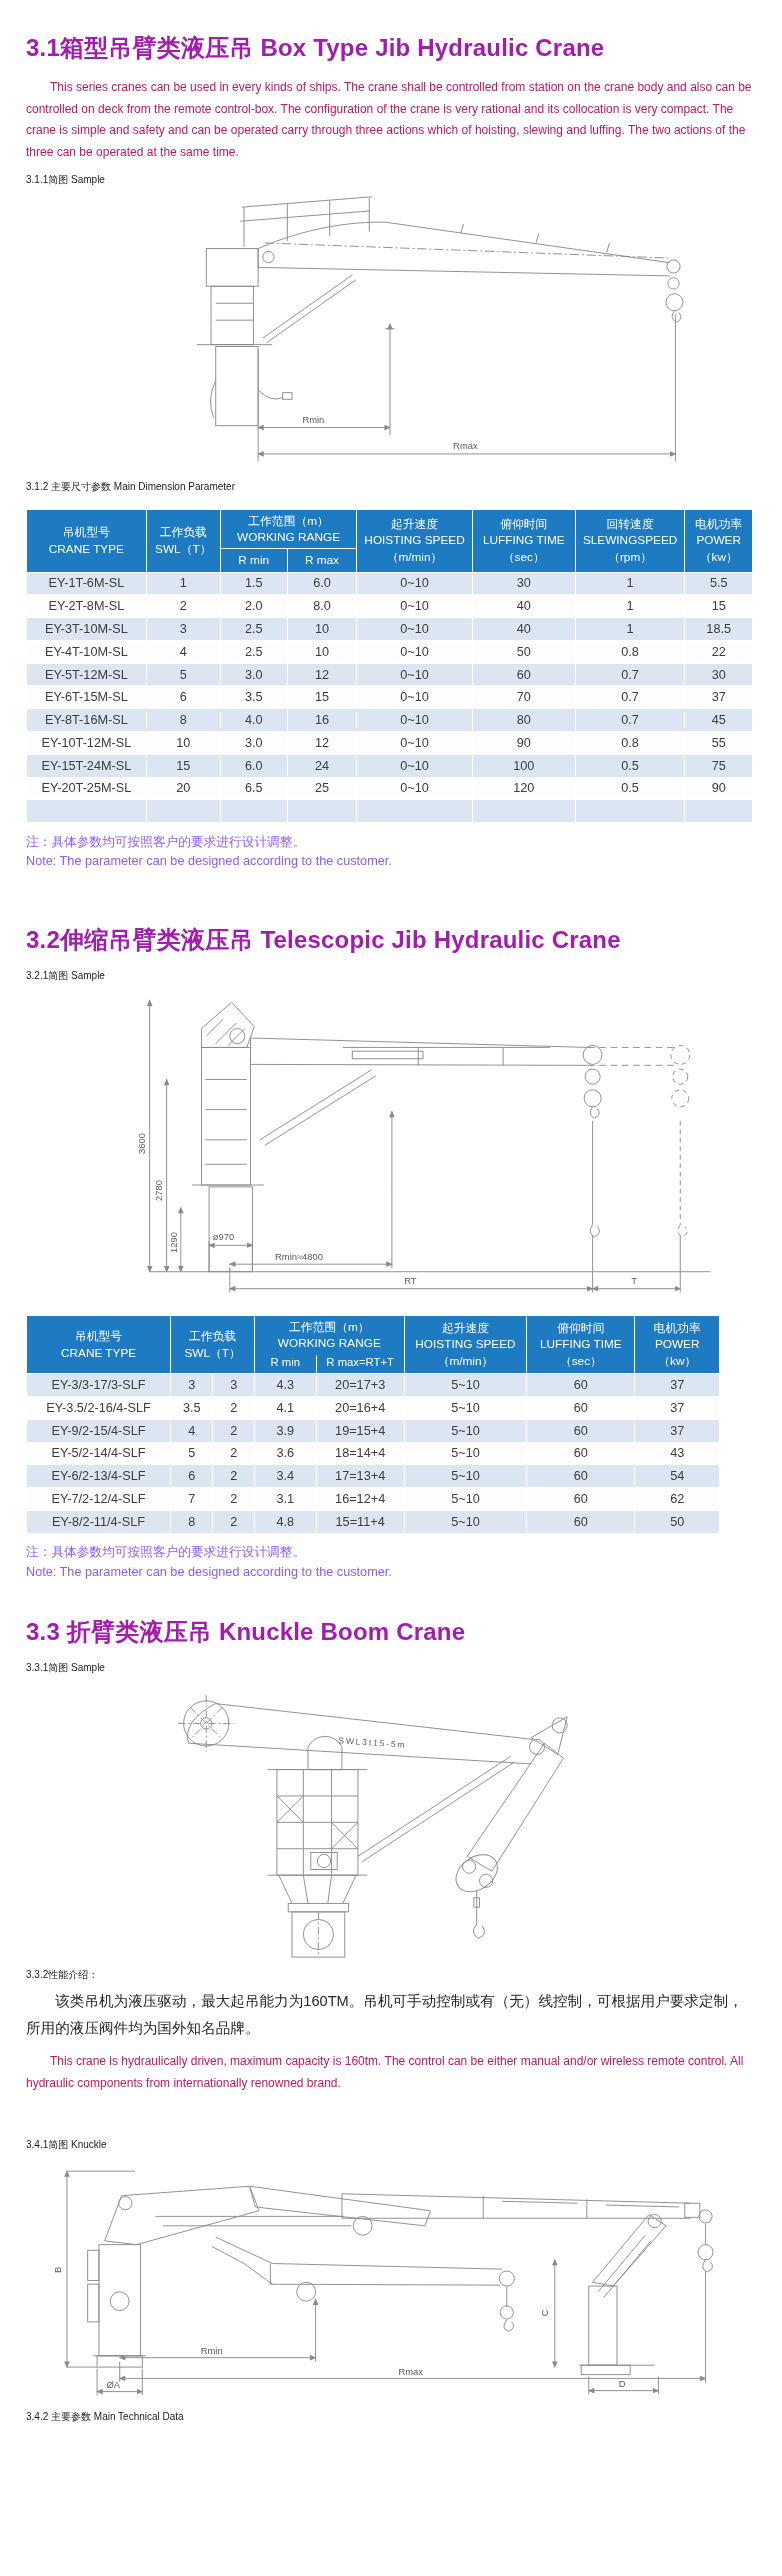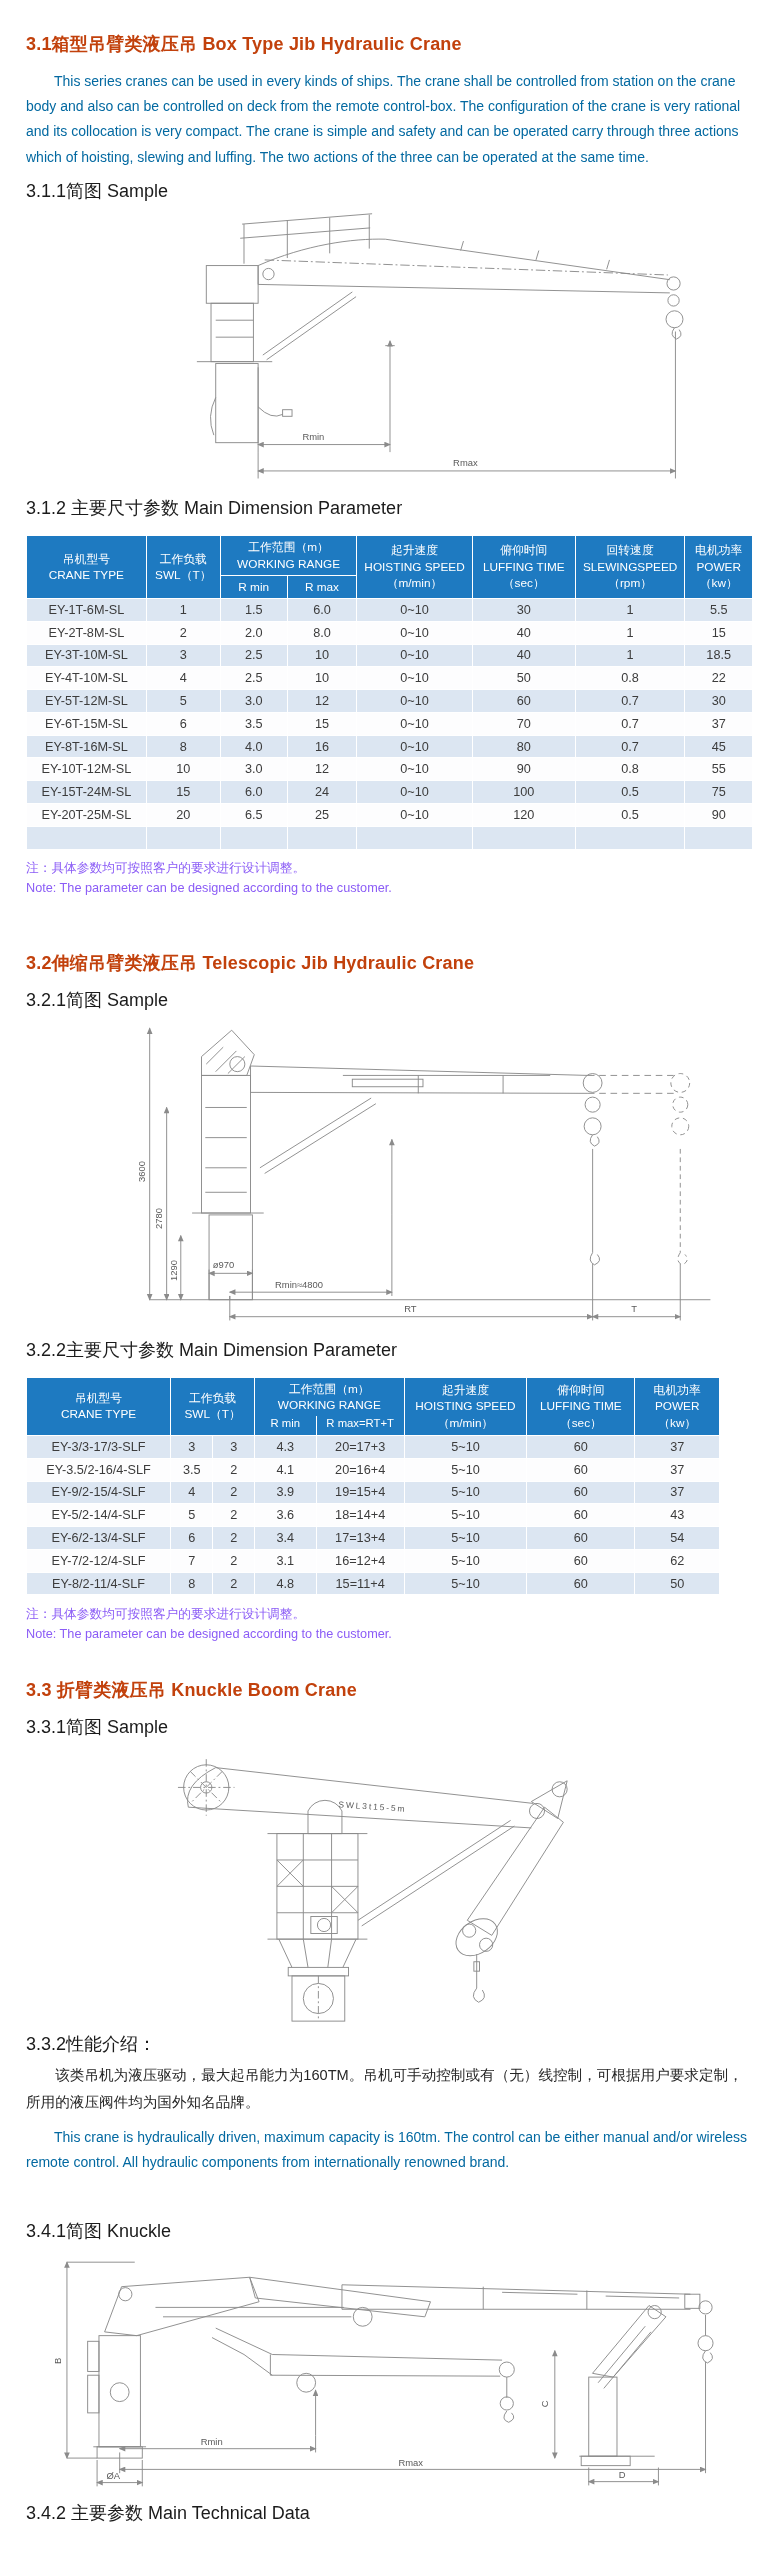--- a/index.html
+++ b/index.html
@@ -1,21 +1,21 @@
 <!DOCTYPE html>
 <html style="font-size:15px"><head>
 <meta charset="utf-8">
 <style>
   html,body{margin:0;padding:0;background:#ffffff;}
   body{width:782px;font-family:"Liberation Sans","DejaVu Sans",sans-serif;color:#2e2e2e;}
   .page{padding:22.6px 28px 28px 26px;}
-  h2.sec{color:#c2410c;font-size:18px;font-weight:bold;margin:9.4px 0 13px 0;letter-spacing:0.2px;}
+  h2.sec{color:#a21caf;font-size:24px;font-weight:bold;margin:9.4px 0 13px 0;letter-spacing:0.2px;}
   p.zh{font-size:14.6px;line-height:1.85;text-indent:2em;margin:5.7px 0 9.4px 0;color:#262626;}
-  p.en{font-size:14px;line-height:1.8;text-indent:2em;margin:7.5px 0 9.4px 0;color:#0369a1;}
-  h3.sub{font-size:18px;font-weight:400;color:#1b1b1b;margin:9.4px 0 5.7px 0;}
+  p.en{font-size:12px;line-height:1.8;text-indent:2em;margin:7.5px 0 9.4px 0;color:#be185d;}
+  h3.sub{font-size:10px;font-weight:400;color:#1b1b1b;margin:9.4px 0 5.7px 0;}
   .drawing{display:block;margin:0 auto;}
   table{border-collapse:collapse;table-layout:fixed;margin-top:15px;}
   th{background:#1e7ac1;color:#ffffff;font-weight:400;font-size:11.8px;line-height:1.4;
      white-space:pre-line;border:1.9px solid #ffffff;padding:2.8px 0.9px;text-align:center;}
   td{font-size:12.7px;text-align:center;border:1.9px solid #ffffff;height:20px;padding:0.9px 1.9px;color:#3c3c3c;}
   tbody tr:nth-child(odd) td{background:#dce6f2;}
   tbody tr:nth-child(even) td{background:#fdfdfe;}
   th.no-bb{border-bottom:none;}
   th.no-bt{border-top:none;font-size:11.3px;padding-top:0;}
   .note{font-size:12.7px;line-height:1.55;margin:9.4px 0 0 0;color:#8b5cf6;}
@@ -296,21 +296,20 @@
     <path d="M180,292 H352" marker-start="url(#al)" marker-end="url(#ar)"></path>
     <text x="228" y="288">Rmin≈4800</text>
 
     <path d="M180,296 V322 M565,262 V322 M658,262 V322"></path>
     <path d="M180,318 H565" marker-start="url(#al)" marker-end="url(#ar)"></path>
     <text x="365" y="313">RT</text>
     <path d="M565,318 H658" marker-start="url(#al)" marker-end="url(#ar)"></path>
     <text x="606" y="313">T</text>
   </svg>
 
-  <h3 class="sub">3.2.2主要尺寸参数 Main Dimension Parameter</h3>
 
   <table style="width:694px;">
     <colgroup>
       <col style="width:20.8%">
         <col style="width:6.1%">
         <col style="width:6.0%">
         <col style="width:8.9%">
       <col style="width:12.7%">
         <col style="width:17.7%">
         <col style="width:15.6%">

